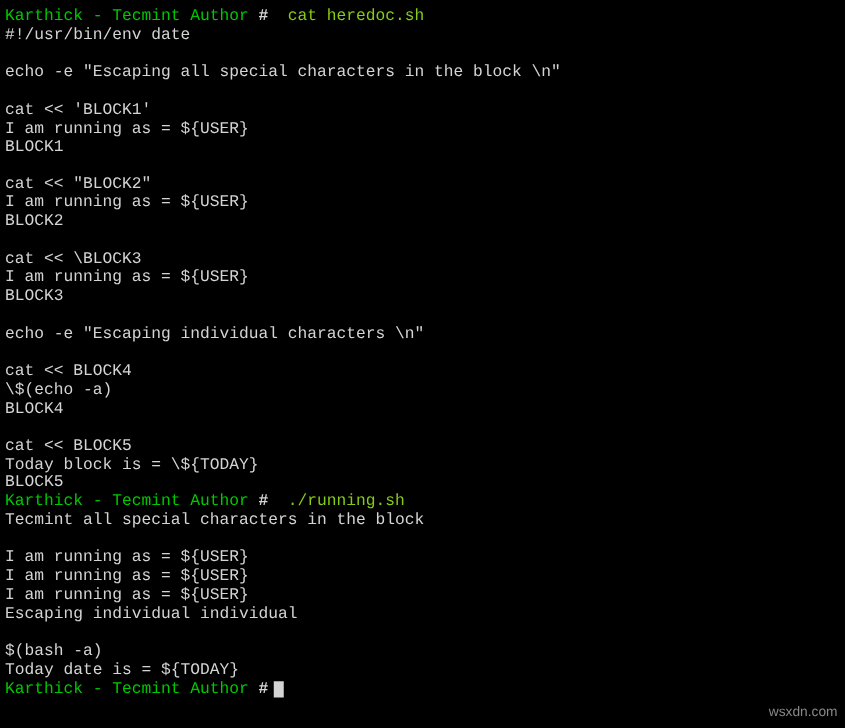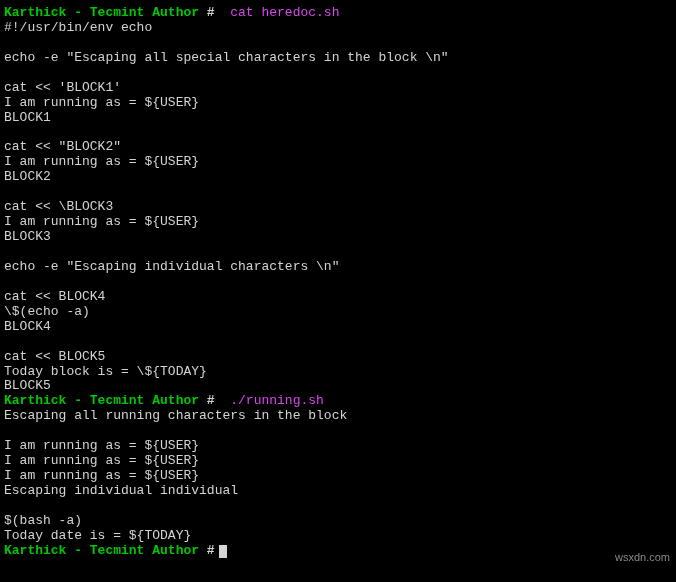--- a/index.html
+++ b/index.html
@@ -16,54 +16,54 @@
       padding: 6px 4px;
       width: 676px;
       height: 582px;
       position: relative;
     }
     .line {
       white-space: pre;
     }
     .prompt {
       color: #00c800;
-      font-weight: bold;
+      font-weight: normal;
     }
     .hash {
       color: #d4d4d4;
       font-weight: bold;
     }
     .cmd {
-      color: #d946ef;
+      color: #84cc16;
     }
     .output {
       color: #d4d4d4;
     }
     .cursor {
       display: inline-block;
       width: 8px;
       height: 13px;
       background-color: #d4d4d4;
       vertical-align: text-bottom;
       margin-left: 4px;
     }
     .watermark {
       position: absolute;
-      bottom: 18px;
+      bottom: 5px;
       right: 6px;
       color: #888;
       font-size: 11px;
       font-family: Arial, sans-serif;
     }
   </style>
 </head>
 <body>
 
 <div class="line"><span class="prompt">Karthick - Tecmint Author </span><span class="hash">#</span><span class="cmd">  cat heredoc.sh</span></div>
-<div class="line output">#!/usr/bin/env echo</div>
+<div class="line output">#!/usr/bin/env date</div>
 <div class="line output">&nbsp;</div>
 <div class="line output">echo -e "Escaping all special characters in the block \n"</div>
 <div class="line output">&nbsp;</div>
 <div class="line output">cat &lt;&lt; 'BLOCK1'</div>
 <div class="line output">I am running as = ${USER}</div>
 <div class="line output">BLOCK1</div>
 <div class="line output">&nbsp;</div>
 <div class="line output">cat &lt;&lt; "BLOCK2"</div>
 <div class="line output">I am running as = ${USER}</div>
 <div class="line output">BLOCK2</div>
@@ -75,21 +75,21 @@
 <div class="line output">echo -e "Escaping individual characters \n"</div>
 <div class="line output">&nbsp;</div>
 <div class="line output">cat &lt;&lt; BLOCK4</div>
 <div class="line output">\$(echo -a)</div>
 <div class="line output">BLOCK4</div>
 <div class="line output">&nbsp;</div>
 <div class="line output">cat &lt;&lt; BLOCK5</div>
 <div class="line output">Today block is = \${TODAY}</div>
 <div class="line output">BLOCK5</div>
 <div class="line"><span class="prompt">Karthick - Tecmint Author </span><span class="hash">#</span><span class="cmd">  ./running.sh</span></div>
-<div class="line output">Escaping all running characters in the block</div>
+<div class="line output">Tecmint all special characters in the block</div>
 <div class="line output">&nbsp;</div>
 <div class="line output">I am running as = ${USER}</div>
 <div class="line output">I am running as = ${USER}</div>
 <div class="line output">I am running as = ${USER}</div>
 <div class="line output">Escaping individual individual</div>
 <div class="line output">&nbsp;</div>
 <div class="line output">$(bash -a)</div>
 <div class="line output">Today date is = ${TODAY}</div>
 <div class="line"><span class="prompt">Karthick - Tecmint Author </span><span class="hash">#</span><span class="cursor"></span></div>
 

